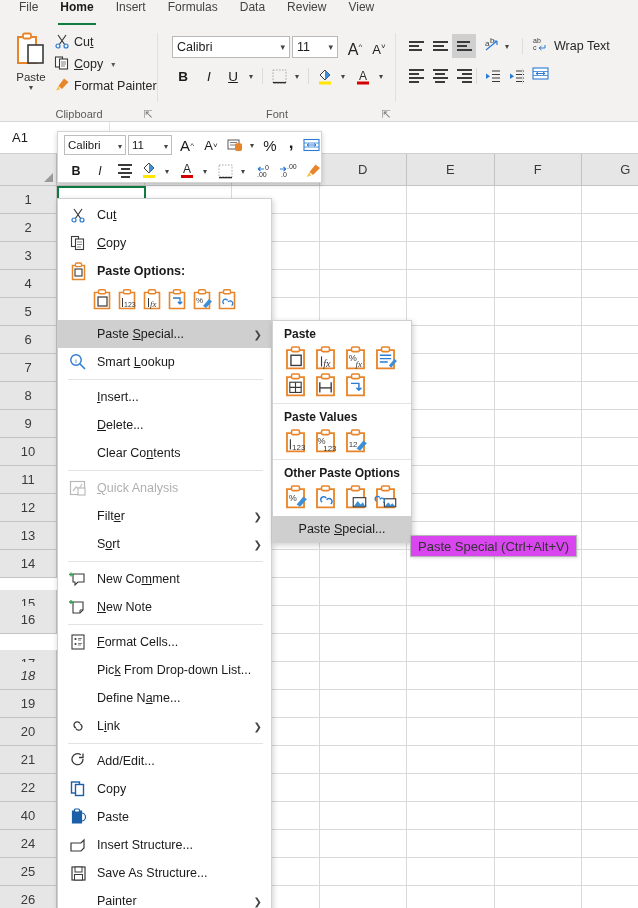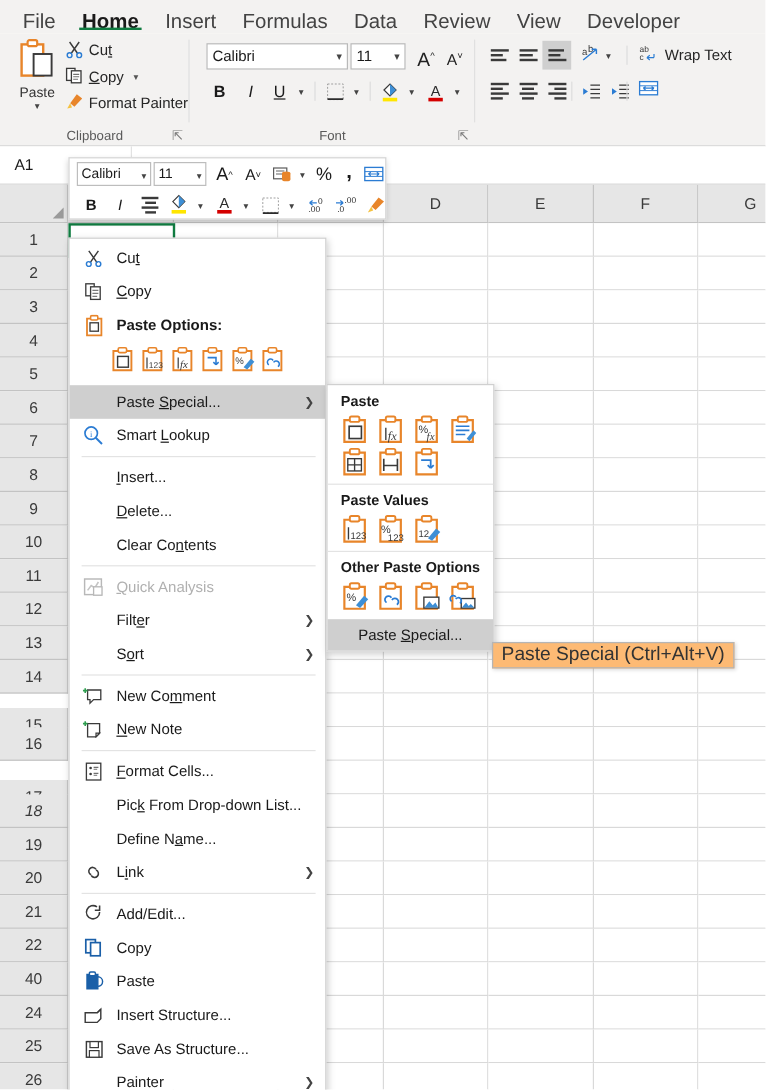--- a/index.html
+++ b/index.html
@@ -12,22 +12,22 @@
   }
   #app { position: relative; width: 638px; height: 908px; background: #ffffff; }
 
   
   .tabbar {
     position: absolute; left: 0; top: 0; width: 638px; height: 28px;
     background: #f3f2f1; display: flex; align-items: stretch;
     padding-left: 8px;
   }
   .tab {
-    display: flex; align-items: flex-end; padding: 0 11px;
-    font-size: 17px; color: #434343; position: relative; cursor: default;
+    display: flex; align-items: flex-start; padding: 0 11px;
+    font-size: 12px; color: #434343; position: relative; cursor: default;
   }
   .tab.active { color: #1a1a1a; font-weight: bold; }
   .tab.active::after {
     content: ""; position: absolute; left: 9px; right: 9px; bottom: 3px;
     height: 2.5px; background: #107c41;
   }
 
   
   .ribbon {
     position: absolute; left: 0; top: 28px; width: 638px; height: 94px;
@@ -184,24 +184,24 @@
   .sub-icons { display: flex; flex-wrap: wrap; gap: 2px; padding: 1px 0 3px 8px; }
   .sub-sep { height: 1px; background: #e3e3e3; margin: 3px 0 0 0; }
   .sub-footer {
     height: 26px; background: #cfcfcf; display: flex; align-items: center;
     justify-content: center; font-size: 12.5px; color: #1a1a1a; margin-top: 4px;
   }
 
   
   .tooltip {
     position: absolute; left: 410px; top: 535px; height: 22px;
-    background: #fdba74; border: 1px solid #b5b5b5;
+    background: #d946ef; border: 1px solid #b5b5b5;
     box-shadow: 1px 1px 3px rgba(0,0,0,0.15);
     display: flex; align-items: center; padding: 0 7px;
-    font-size: 16px; color: #333; z-index: 70; white-space: nowrap;
+    font-size: 13px; color: #333; z-index: 70; white-space: nowrap;
   }
   u { text-decoration: underline; }
 </style>
 </head>
 <body>
 
 <div id="app">
 
   <div class="tabbar">
     <div class="tab">
@@ -217,23 +217,20 @@
         <span>Formulas</span>
       </div>
     <div class="tab">
         <span>Data</span>
       </div>
     <div class="tab">
         <span>Review</span>
       </div>
     <div class="tab">
         <span>View</span>
-      </div>
-    <div class="tab">
-        <span>Developer</span>
       </div>
   </div>
 
   <div class="ribbon">
 
     <div class="rgroup" id="grp-clipboard">
       <div class="paste-big">
         <span>
           <svg width="30" height="34" viewBox="0 0 30 34">
             <rect x="2" y="5" width="18" height="26" fill="#fff" stroke="#e8852a" stroke-width="2"></rect>

